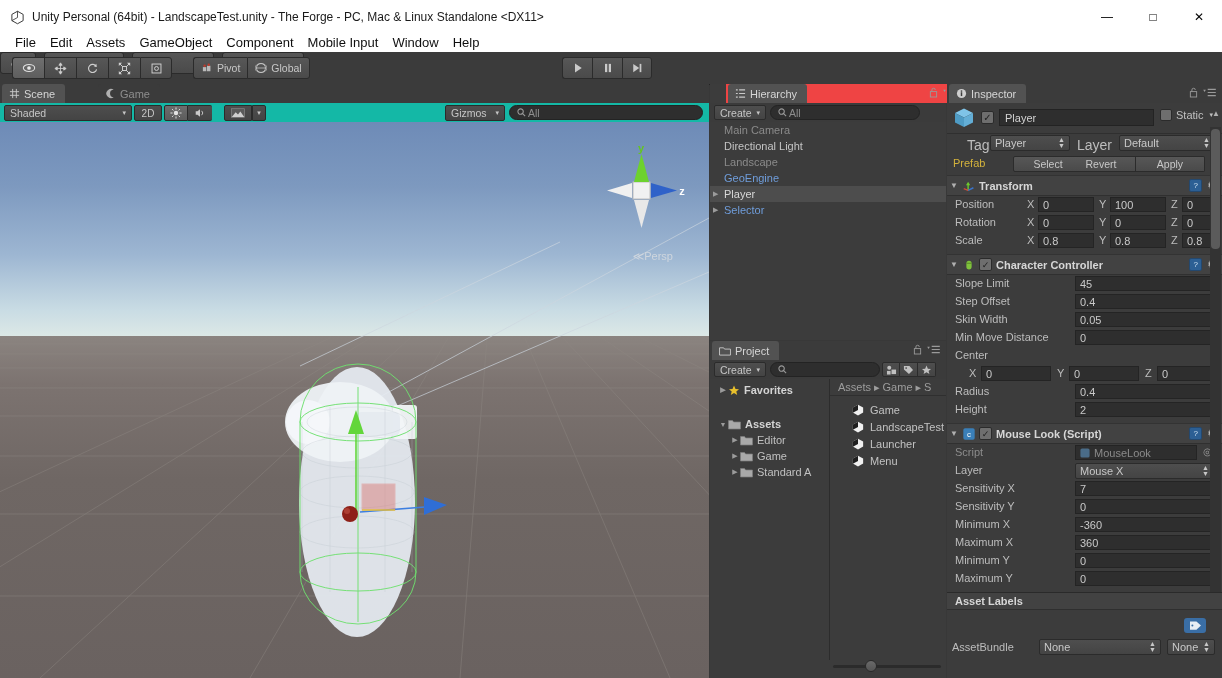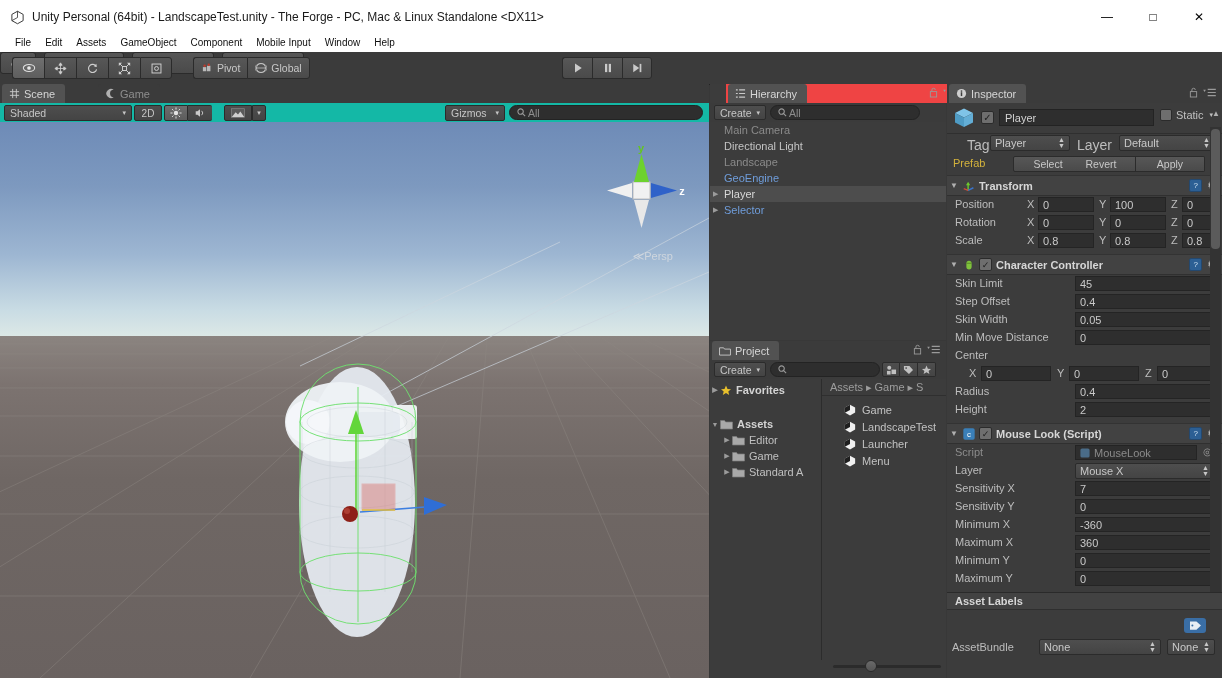--- a/index.html
+++ b/index.html
@@ -16,21 +16,21 @@
   
   .titlebar{position:absolute;left:0;top:0;width:1222px;height:34px;background:#ffffff;}
   .title-left{position:absolute;left:10px;top:0;height:34px;display:flex;align-items:center;gap:7px;}
   .unity-logo{width:15px;height:15px;}
   .title-text{color:#1a1a1a;font-size:12px;white-space:nowrap;}
   .winbtns{position:absolute;right:0;top:0;height:34px;display:flex;}
   .winbtn{width:46px;height:34px;display:flex;align-items:center;justify-content:center;color:#000;font-size:12px;}
 
   
   .menubar{position:absolute;left:0;top:34px;width:1222px;height:18px;background:#ffffff;display:flex;align-items:center;padding-left:8px;box-sizing:border-box;}
-  .menuitem{color:#0f0f0f;font-size:10px;padding:0 7px;height:18px;line-height:18px;white-space:nowrap;}
+  .menuitem{color:#0f0f0f;font-size:13px;padding:0 7px;height:18px;line-height:18px;white-space:nowrap;}
 
   
   .toolbar{position:absolute;left:0;top:52px;width:1222px;height:32px;background:#3b3b3b;border-bottom:1px solid #232323;}
   .tgroup{position:absolute;top:5px;display:flex;}
   .tbtn{height:22px;min-width:32px;background:linear-gradient(#575757,#4a4a4a);border:1px solid #2b2b2b;border-right-width:0;
         display:flex;align-items:center;justify-content:center;color:#c8c8c8;font-size:10.5px;box-sizing:border-box;}
   .tbtn:first-child{border-radius:3px 0 0 3px;}
   .tbtn:last-child{border-radius:0 3px 3px 0;border-right-width:1px;}
   .tbtn.on{background:linear-gradient(#6f6f6f,#5e5e5e);}
   .tools{left:12px;}
@@ -102,21 +102,21 @@
   .p-tabs{position:absolute;left:0;top:0;width:236px;height:19px;background:#3b3b3b;}
   .p-ctrl{position:absolute;left:0;top:19px;width:236px;height:19px;background:#3b3b3b;}
   .p-search{position:absolute;left:60px;top:2px;width:110px;height:15px;background:#2e2e2e;border:1px solid #232323;
             border-radius:8px;display:flex;align-items:center;padding:0 7px;font-size:10px;color:#8d8d8d;box-sizing:border-box;}
   .p-ibtn{position:absolute;top:2px;width:18px;height:15px;background:linear-gradient(#4e4e4e,#444);border:1px solid #2b2b2b;
           display:flex;align-items:center;justify-content:center;font-size:9px;color:#c0c0c0;box-sizing:border-box;}
   .p-i1{left:172px;border-radius:2px 0 0 2px;}
   .p-i2{left:190px;border-left-width:0;}
   .p-i3{left:208px;border-left-width:0;border-radius:0 2px 2px 0;}
   .p-cols{position:absolute;left:0;top:38px;width:236px;height:281px;display:flex;}
-  .p-left{width:112px;height:281px;background:#3c3c3c;border-right:1px solid #2c2c2c;box-sizing:border-box;padding-top:3px;}
+  .p-left{width:112px;height:281px;background:#3c3c3c;border-right:1px solid #2c2c2c;box-sizing:border-box;padding-top:3px;margin-left:8px;}
   .p-right{flex:1;height:281px;background:#3c3c3c;}
   .p-bread{height:17px;display:flex;align-items:center;gap:3px;padding-left:8px;font-size:11px;color:#9d9d9d;
            background:#3c3c3c;border-bottom:1px solid #2f2f2f;box-sizing:border-box;overflow:hidden;white-space:nowrap;}
   .p-row{height:16px;display:flex;align-items:center;font-size:11px;color:#c0c0c0;position:relative;}
   .p-row .arrow{font-size:7px;color:#9b9b9b;width:10px;text-align:center;flex:0 0 10px;}
   .p-row.bold{font-weight:bold;color:#d4d4d4;}
   .p-file{height:17px;display:flex;align-items:center;gap:6px;font-size:11px;color:#c2c2c2;padding-left:22px;}
   .p-slider{position:absolute;left:113px;bottom:6px;width:120px;height:12px;}
   .p-slider .track{position:absolute;left:10px;top:5px;width:108px;height:3px;background:#2b2b2b;border-radius:2px;}
   .p-slider .knob{position:absolute;left:42px;top:0;width:12px;height:12px;border-radius:50%;
@@ -753,21 +753,21 @@
           </svg>
         </span>
         <span class="comp-chk">✓</span>
         <span class="comp-title">Character Controller</span>
         <span class="comp-right">
           <span class="help-ico">?</span>
           <span class="gear-ico">⚙</span>
         </span>
       </div>
       <div class="frow">
-        <span class="fl">Skin Limit</span>
+        <span class="fl">Slope Limit</span>
         <div class="fval f-wide">45</div>
       </div>
       <div class="frow">
         <span class="fl">Step Offset</span>
         <div class="fval f-wide">0.4</div>
       </div>
       <div class="frow">
         <span class="fl">Skin Width</span>
         <div class="fval f-wide">0.05</div>
       </div>

